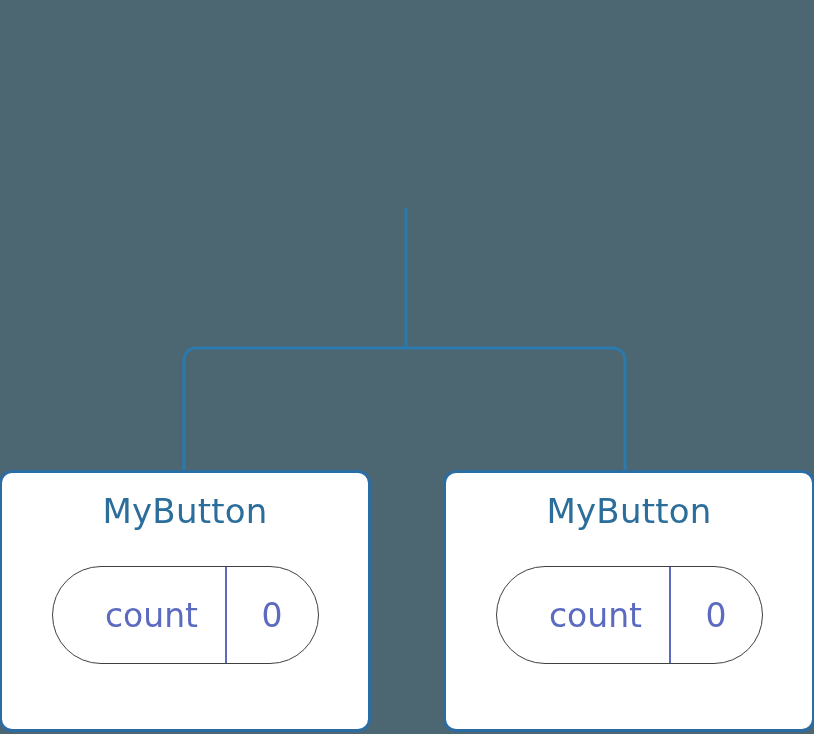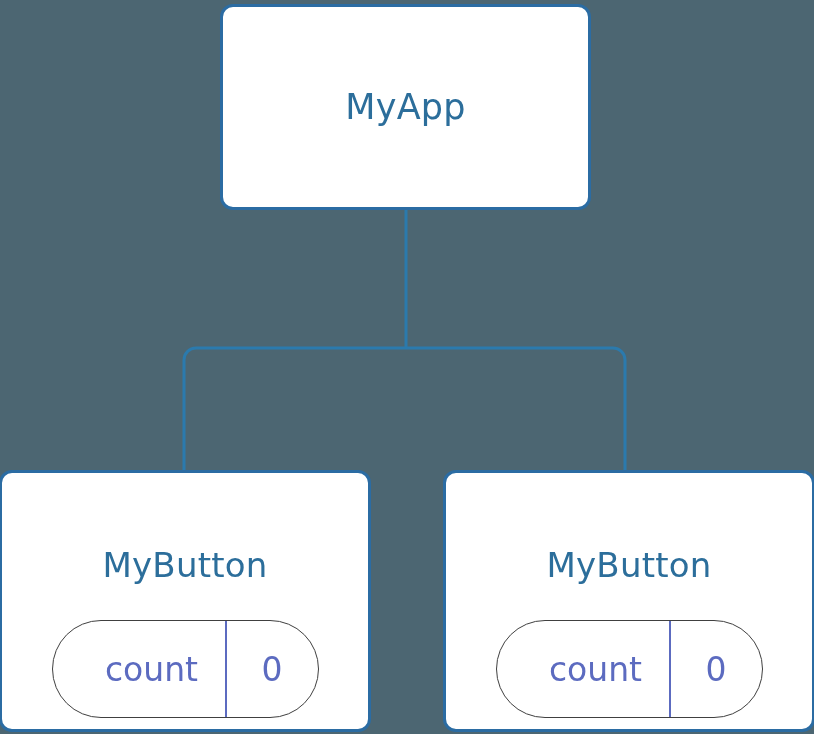--- a/index.html
+++ b/index.html
@@ -62,21 +62,21 @@
   }
   #node-root .node-title {
     font-size: 35px;
   }
 
   
   .node-child {
     top: 470px;
     width: 372px;
     height: 262px;
-    padding-top: 75px;
+    padding-top: 21px;
   }
   #node-child-0 { left: -1px; }
   #node-child-1 { left: 443px; }
 
   
   .state-pill {
     margin-top: 38px;
     display: flex;
     align-items: stretch;
     height: 98px;
@@ -112,23 +112,20 @@
 
   <svg id="edges" viewBox="0 0 814 734" width="814" height="734" aria-hidden="true">
 
     <path d="M 406 208 L 406 348" fill="none" stroke="#2b7aad" stroke-width="3"></path>
 
     <path d="M 406 348 L 196 348 A 12 12 0 0 0 184 360 L 184 472" fill="none" stroke="#2b7aad" stroke-width="3"></path>
 
     <path d="M 406 348 L 613 348 A 12 12 0 0 1 625 360 L 625 472" fill="none" stroke="#2b7aad" stroke-width="3"></path>
   </svg>
 
-  <div class="node" id="node-root">
-    <span class="node-title">MyApp</span>
-  </div>
 
   <div class="node node-child" id="node-child-0">
     <span class="node-title">MyButton</span>
     <div class="state-pill">
       <span class="pill-key">count</span>
       <span class="pill-val">0</span>
     </div>
   </div>
 
   <div class="node node-child" id="node-child-1">

